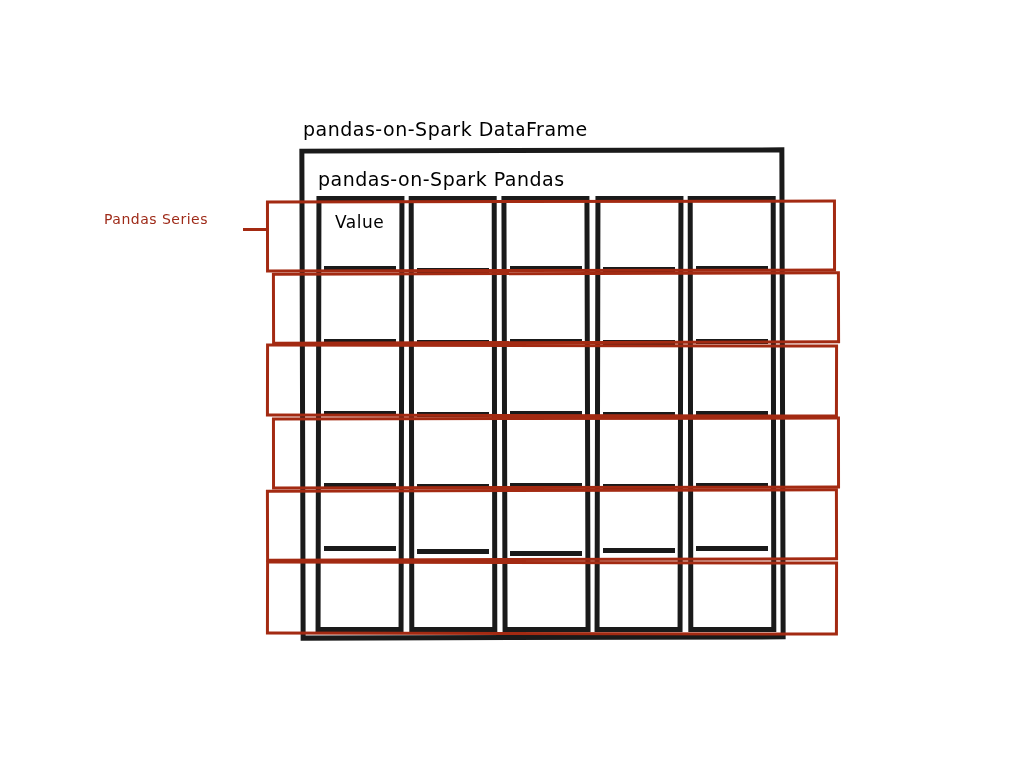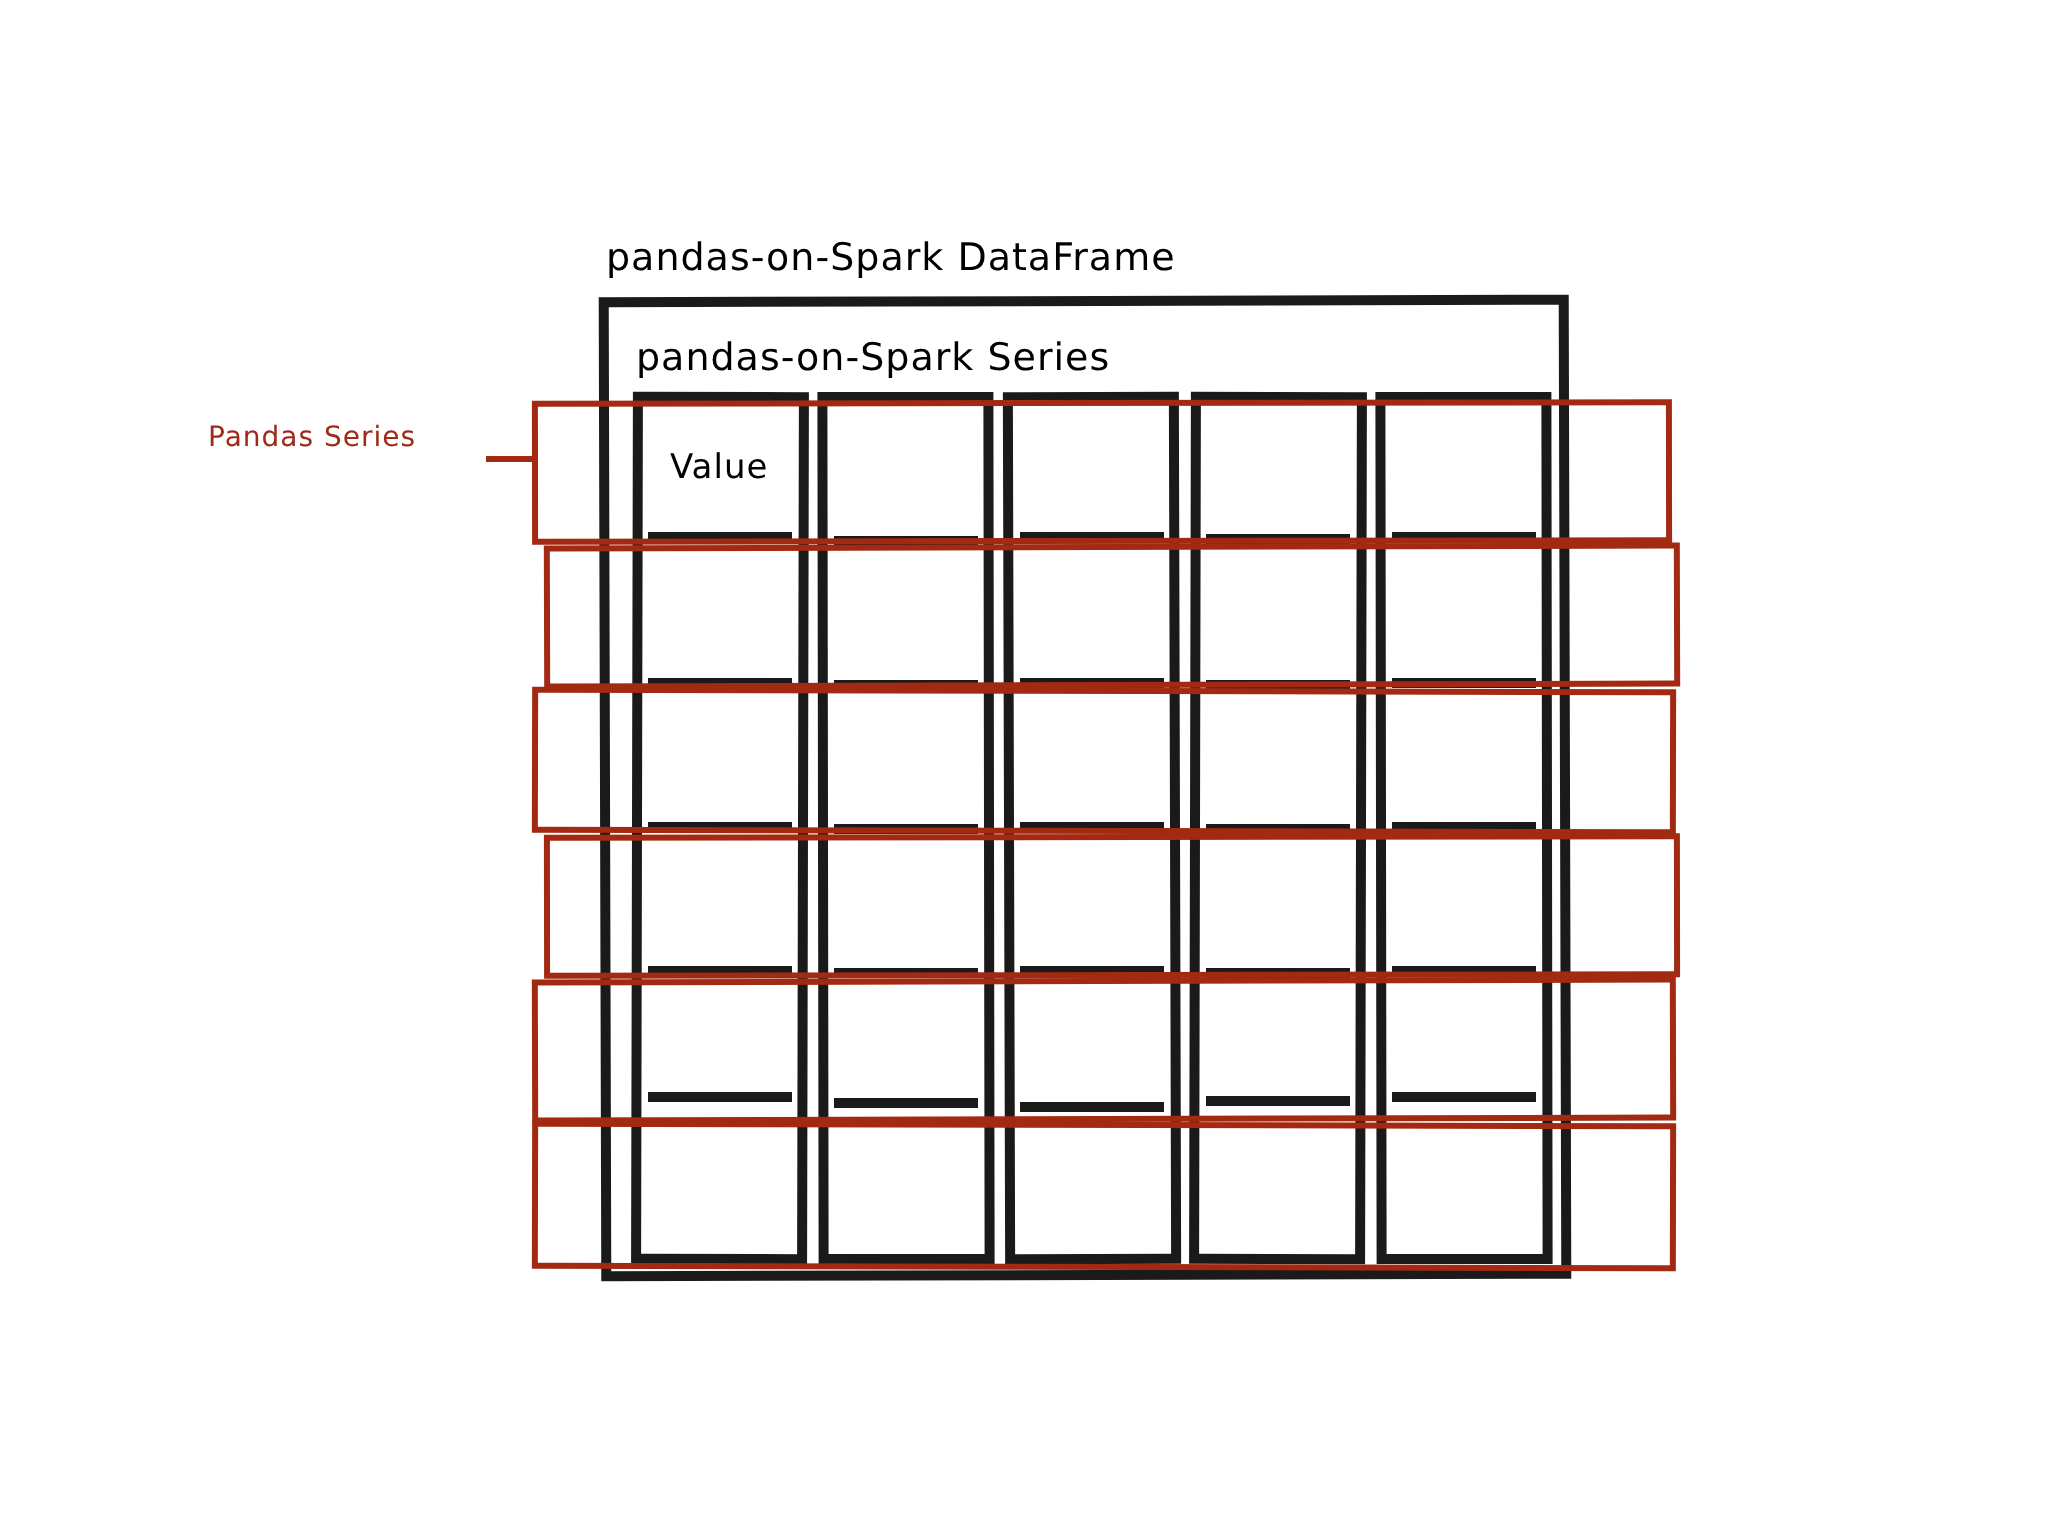--- a/index.html
+++ b/index.html
@@ -30,21 +30,21 @@
     color: #000000;
   }
   .label-series {
     left: 318px;
     top: 168px;
     font-size: 19px;
     color: #000000;
   }
   .label-value {
     left: 335px;
-    top: 224px;
+    top: 212px;
     font-size: 17px;
     color: #000000;
   }
   .label-pandas-series {
     left: 104px;
     top: 211px;
     font-size: 14px;
     color: #9e2a18;
   }
 
@@ -157,19 +157,19 @@
   <div class="row-box row-1 j1"></div>
   <div class="row-box row-2 j2"></div>
   <div class="row-box row-3 j3"></div>
   <div class="row-box row-4 j1"></div>
   <div class="row-box row-5 j2"></div>
 
   <div class="label-connector"></div>
 
   <div class="label label-dataframe">pandas-on-Spark DataFrame</div>
 
-  <div class="label label-series">pandas-on-Spark Series</div>
+  <div class="label label-series">pandas-on-Spark Pandas</div>
 
   <div class="label label-value">Value</div>
 
   <div class="label label-pandas-series">Pandas Series</div>
 
 </div>
 
 </body></html>

